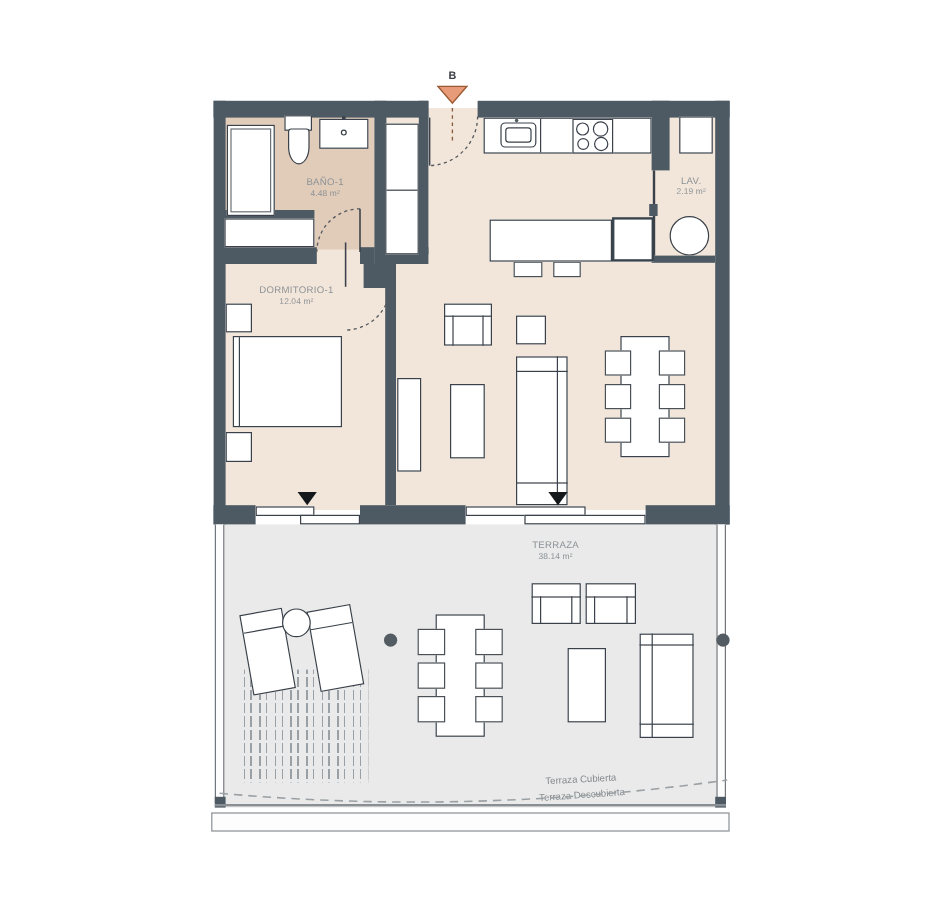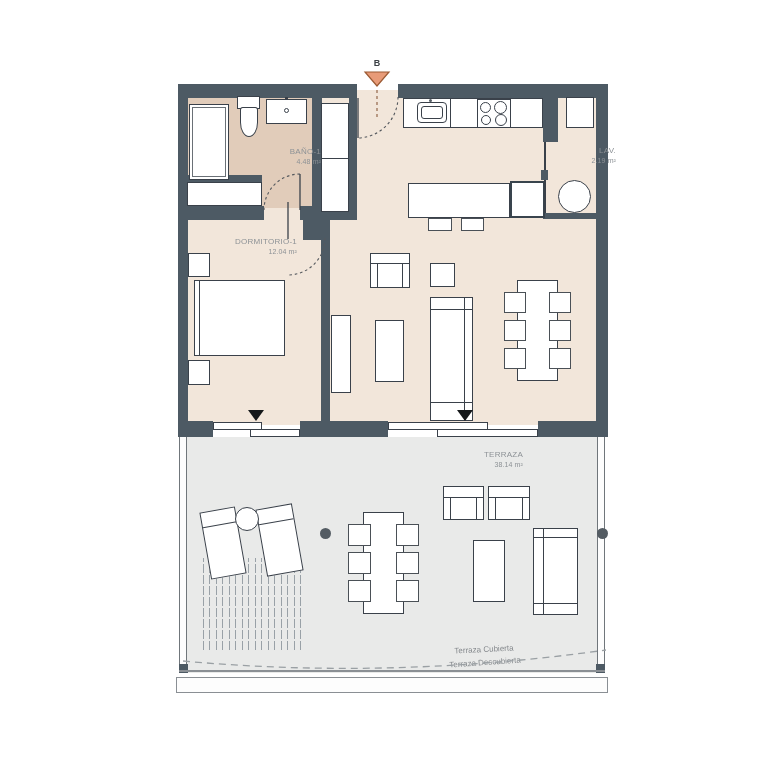--- a/index.html
+++ b/index.html
@@ -6,21 +6,21 @@
   #canvas{position:relative;width:780px;height:760px;background:#fff;overflow:hidden;
           font-family:"Liberation Sans", sans-serif;}
   .abs{position:absolute;}
   .wall{position:absolute;background:var(--wall,#4d5a64);}
   .floor{position:absolute;}
   .fx{position:absolute;background:#fff;border:1.2px solid var(--outline,#3a414a);box-sizing:border-box;}
   .fx2{position:absolute;background:#fff;border:1.1px solid #4a5056;box-sizing:border-box;}
   .ln{position:absolute;background:var(--outline,#3a414a);}
   .circle{border-radius:50%;}
   .dot{position:absolute;background:var(--accent-dot,#545c63);border-radius:50%;}
-  .room-label{position:absolute;text-align:right;color:var(--label-text,#8d9296);
+  .room-label{position:absolute;text-align:center;color:var(--label-text,#8d9296);
               font-size:8px;line-height:9.5px;letter-spacing:.25px;}
   .room-label .area{font-size:7px;letter-spacing:.1px;}
   .zone-label{position:absolute;text-align:center;color:var(--zone-text,#85898d);
               font-size:8px;line-height:9px;}
   .tri-down{position:absolute;width:0;height:0;border-left:8px solid transparent;
             border-right:8px solid transparent;border-top:11px solid #15181a;}
   .rail{position:absolute;background:#fdfdfd;border-left:1px solid #70767b;border-right:1px solid #70767b;box-sizing:border-box;}
   .hatch{position:absolute;
     background-image:
       repeating-linear-gradient(0deg, var(--terrace-floor,#e9eae9) 0 2.5px, transparent 2.5px 11px),

